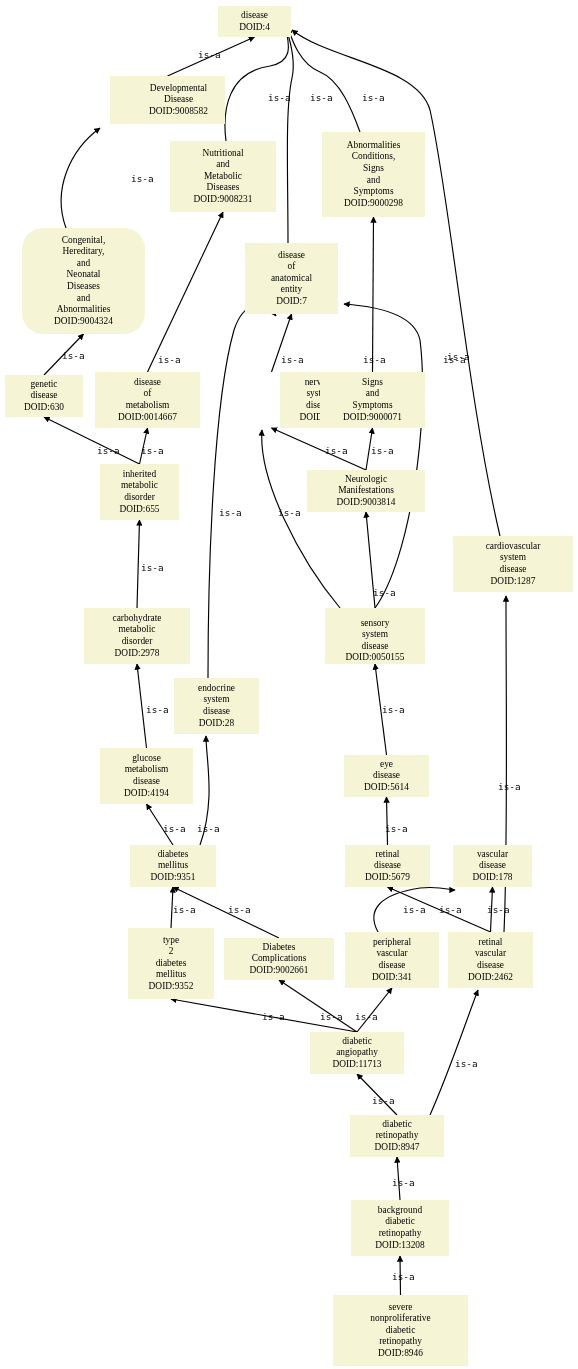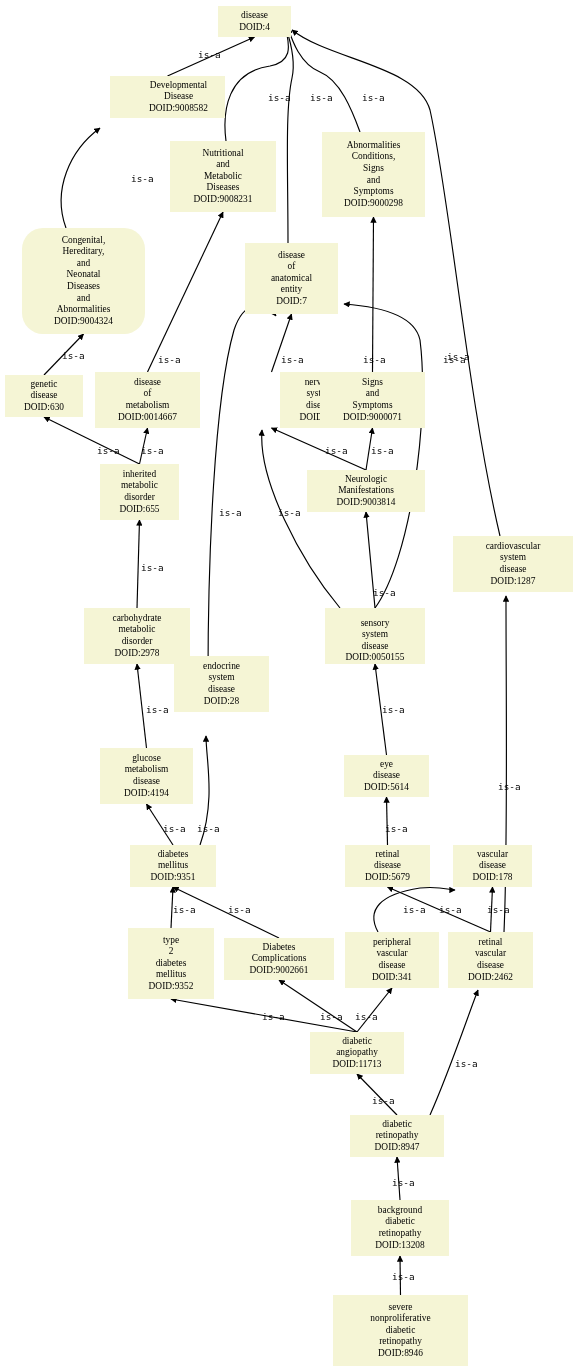--- a/index.html
+++ b/index.html
@@ -85,21 +85,21 @@
         <path d="M 357,1032 L 171,999" marker-end="url(#arrow)" stroke="#000000"></path>
         <path d="M 357,1032 L 279,980" marker-end="url(#arrow)" stroke="#000000"></path>
         <path d="M 357,1032 L 392,988" marker-end="url(#arrow)" stroke="#000000"></path>
         <path d="M 397,1115 L 357,1074" marker-end="url(#arrow)" stroke="#000000"></path>
         <path d="M 430,1115 C 450,1070 470,1010 478,990" marker-end="url(#arrow)" stroke="#000000"></path>
         <path d="M 400,1200 L 397,1157" marker-end="url(#arrow)" stroke="#000000"></path>
         <path d="M 400.5,1295 L 400,1256" marker-end="url(#arrow)" stroke="#000000"></path>
       </g>
   </svg>
 <div class="node" style="left: 218px; top: 6px; width: 73px; height: 31px; background: rgb(245, 245, 213);"><span class="nlabel">disease</span><span class="nid">DOID:4</span></div>
-    <div class="node" style="left: 110px; top: 76px; width: 115px; height: 42px; background: rgb(245, 245, 213); padding-left: 22px;"><span class="nlabel">Developmental
+    <div class="node" style="left: 110px; top: 76px; width: 115px; height: 48px; background: rgb(245, 245, 213); padding-left: 22px;"><span class="nlabel">Developmental
 Disease</span><span class="nid">DOID:9008582</span></div>
     <div class="node" style="left: 170px; top: 141px; width: 106px; height: 71px; background: rgb(245, 245, 213);"><span class="nlabel">Nutritional
 and
 Metabolic
 Diseases</span><span class="nid">DOID:9008231</span></div>
     <div class="node" style="left: 322px; top: 132px; width: 103px; height: 85px; background: rgb(245, 245, 213);"><span class="nlabel">Abnormalities
 Conditions,
 Signs
 and
 Symptoms</span><span class="nid">DOID:9000298</span></div>
@@ -132,21 +132,21 @@
 Manifestations</span><span class="nid">DOID:9003814</span></div>
     <div class="node" style="left: 453px; top: 536px; width: 120px; height: 56px; background: rgb(245, 245, 213);"><span class="nlabel">cardiovascular
 system
 disease</span><span class="nid">DOID:1287</span></div>
     <div class="node" style="left: 84px; top: 608px; width: 106px; height: 56px; background: rgb(245, 245, 213);"><span class="nlabel">carbohydrate
 metabolic
 disorder</span><span class="nid">DOID:2978</span></div>
     <div class="node" style="left: 325px; top: 608px; width: 100px; height: 56px; background: rgb(245, 245, 213); justify-content: flex-end;"><span class="nlabel">sensory
 system
 disease</span><span class="nid">DOID:0050155</span></div>
-    <div class="node" style="left: 174px; top: 656px; width: 95px; height: 56px; background: rgb(245, 245, 213);"><span class="nlabel">endocrine
+    <div class="node" style="left: 174px; top: 678px; width: 85px; height: 56px; background: rgb(245, 245, 213);"><span class="nlabel">endocrine
 system
 disease</span><span class="nid">DOID:28</span></div>
     <div class="node" style="left: 100px; top: 748px; width: 93px; height: 56px; background: rgb(245, 245, 213);"><span class="nlabel">glucose
 metabolism
 disease</span><span class="nid">DOID:4194</span></div>
     <div class="node" style="left: 344px; top: 755px; width: 85px; height: 42px; background: rgb(245, 245, 213);"><span class="nlabel">eye
 disease</span><span class="nid">DOID:5614</span></div>
     <div class="node" style="left: 130px; top: 845px; width: 86px; height: 42px; background: rgb(245, 245, 213);"><span class="nlabel">diabetes
 mellitus</span><span class="nid">DOID:9351</span></div>
     <div class="node" style="left: 345px; top: 845px; width: 85px; height: 42px; background: rgb(245, 245, 213);"><span class="nlabel">retinal

